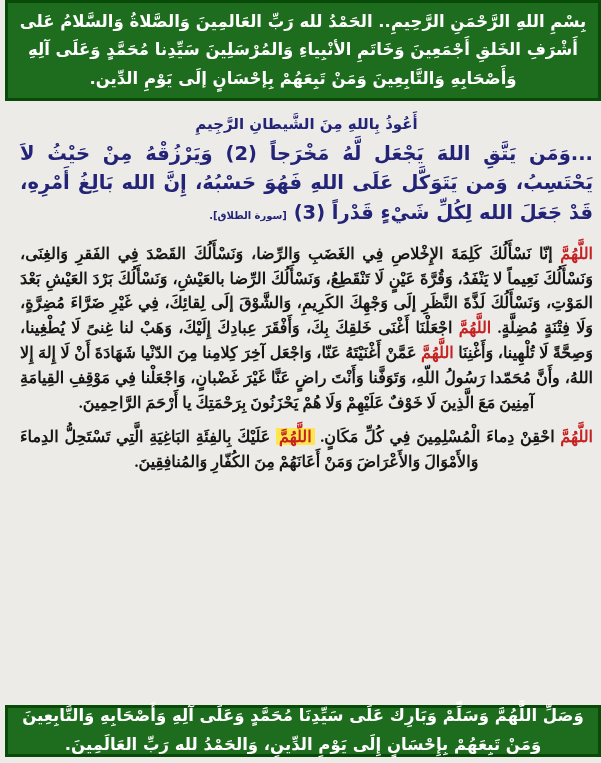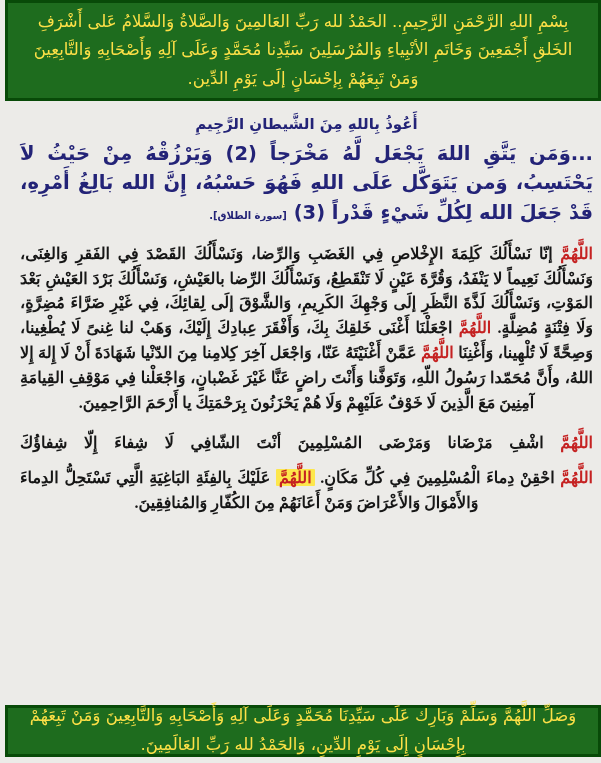--- a/index.html
+++ b/index.html
@@ -16,22 +16,22 @@
     font-family: "DejaVu Sans", sans-serif;
     direction: rtl;
     display: flex;
     flex-direction: column;
   }
   .banner {
     background: #1e6c1e;
     border: 3px solid #084a08;
     box-sizing: border-box;
     margin-left: 5px;
-    color: #fde047;
-    font-weight: normal;
+    color: #ffffff;
+    font-weight: bold;
     text-align: center;
     display: flex;
     align-items: center;
     justify-content: center;
     padding: 4px 10px;
   }
   .banner-top {
     height: 101px;
     font-size: 16.5px;
     line-height: 1.7;
@@ -95,21 +95,20 @@
   </div>
 
   <div class="content">
 
     <div class="istiadha">أَعُوذُ بِاللهِ مِنَ الشَّيطانِ الرَّجِيمِ</div>
 
     <p class="verse"><span>...وَمَن يَتَّقِ اللهَ يَجْعَل لَّهُ مَخْرَجاً (2) وَيَرْزُقْهُ مِنْ حَيْثُ لاَ يَحْتَسِبُ، وَمن يَتَوَكَّل عَلَى اللهِ فَهُوَ حَسْبُهُ، إِنَّ الله بَالِغُ أَمْرِهِ، قَدْ جَعَلَ الله لِكُلِّ شَيْءٍ قَدْراً (3) </span><span class="verse-source">[سورة الطلاق].</span></p>
 
     <p class="dua dua-main"><span class="red">اللَّهُمَّ</span><span> إنّا نَسْأَلُكَ كَلِمَةَ الإِخْلاصِ فِي الغَضَبِ وَالرِّضا، وَنَسْأَلُكَ القَصْدَ فِي الفَقرِ وَالغِنَى، وَنَسْأَلُكَ نَعِيماً لا يَنْفَدُ، وَقُرَّةَ عَيْنٍ لَا تَنْقَطِعُ، وَنَسْأَلُكَ الرِّضا بالعَيْشِ، وَنَسْأَلُكَ بَرْدَ العَيْشِ بَعْدَ المَوْتِ، وَنَسْأَلُكَ لَذَّةَ النَّظَرِ إلَى وَجْهِكَ الكَرِيمِ، وَالشَّوْقَ إلَى لِقائِكَ، فِي غَيْرِ ضَرَّاءَ مُضِرَّةٍ، وَلَا فِتْنَةٍ مُضِلَّةٍ. </span><span class="red">اللَّهُمَّ</span><span> اجْعَلْنَا أَغْنَى خَلقِكَ بِكَ، وَأَفْقَرَ عِبادِكَ إِلَيْكَ، وَهَبْ لنا غِنىً لَا يُطْغِينا، وَصِحَّةً لَا تُلْهِينا، وَأَغْنِنَا </span><span class="red">اللَّهُمَّ</span><span> عَمَّنْ أَغْنَيْتَهُ عَنّا، وَاجْعَل آخِرَ كِلامِنا مِنَ الدّنْيا شَهَادَةَ أَنْ لَا إِلهَ إِلا اللهُ، وأَنَّ مُحَمّدا رَسُولُ اللّهِ، وَتَوَفَّنا وَأَنْتَ راضٍ عَنَّا غَيْرَ غَضْبانٍ، وَاجْعَلْنا فِي مَوْقِفِ القِيامَةِ آمِنِينَ مَعَ الَّذِينَ لَا خَوْفٌ عَلَيْهِمْ وَلَا هُمْ يَحْزَنُونَ بِرَحْمَتِكَ يا أَرْحَمَ الرَّاحِمِينَ.</span></p>
 
-    <p class="dua dua-healing"><span class="red">اللَّهُمَّ</span><span> اشْفِ مَرْضَانا وَمَرْضَى المُسْلِمِينَ أنْتَ الشّافِي لَا شِفاءَ إِلّا شِفاؤُكَ</span></p>
 
     <p class="dua dua-protection"><span class="red">اللَّهُمَّ</span><span> احْقِنْ دِماءَ الْمُسْلِمِينَ فِي كُلِّ مَكَانٍ. </span><span class="highlight">اللَّهُمَّ</span><span> عَلَيْكَ بِالفِئَةِ البَاغِيَةِ الَّتِي تَسْتَحِلُّ الدِماءَ وَالأَمْوَالَ وَالأَعْرَاضَ وَمَنْ أَعَانَهُمْ مِنَ الكُفّارِ وَالمُنافِقِينَ.</span></p>
 
   </div>
 
   <div class="banner banner-bottom">
     <div class="banner-text">وَصَلِّ اللَّهُمَّ وَسَلِّمْ وَبَارِك عَلَى سَيِّدِنَا مُحَمَّدٍ وَعَلَى آلِهِ وَأَصْحَابِهِ وَالتَّابِعِينَ وَمَنْ تَبِعَهُمْ بِإِحْسَانٍ إِلَى يَوْمِ الدِّينِ، وَالحَمْدُ لله رَبِّ العَالَمِينَ.</div>
   </div>
 
 </div>

